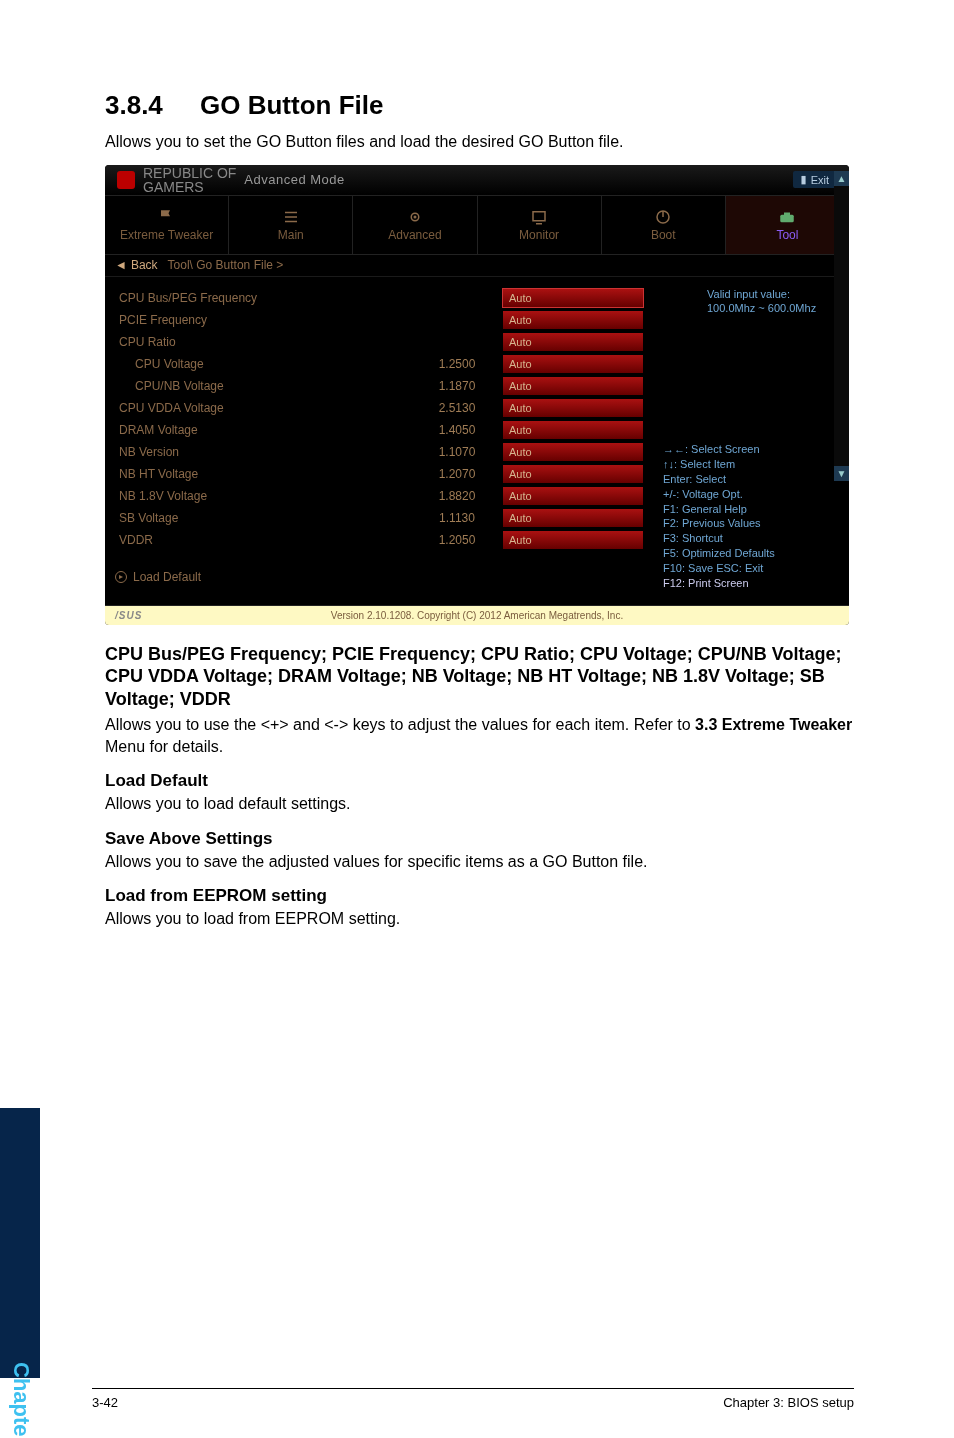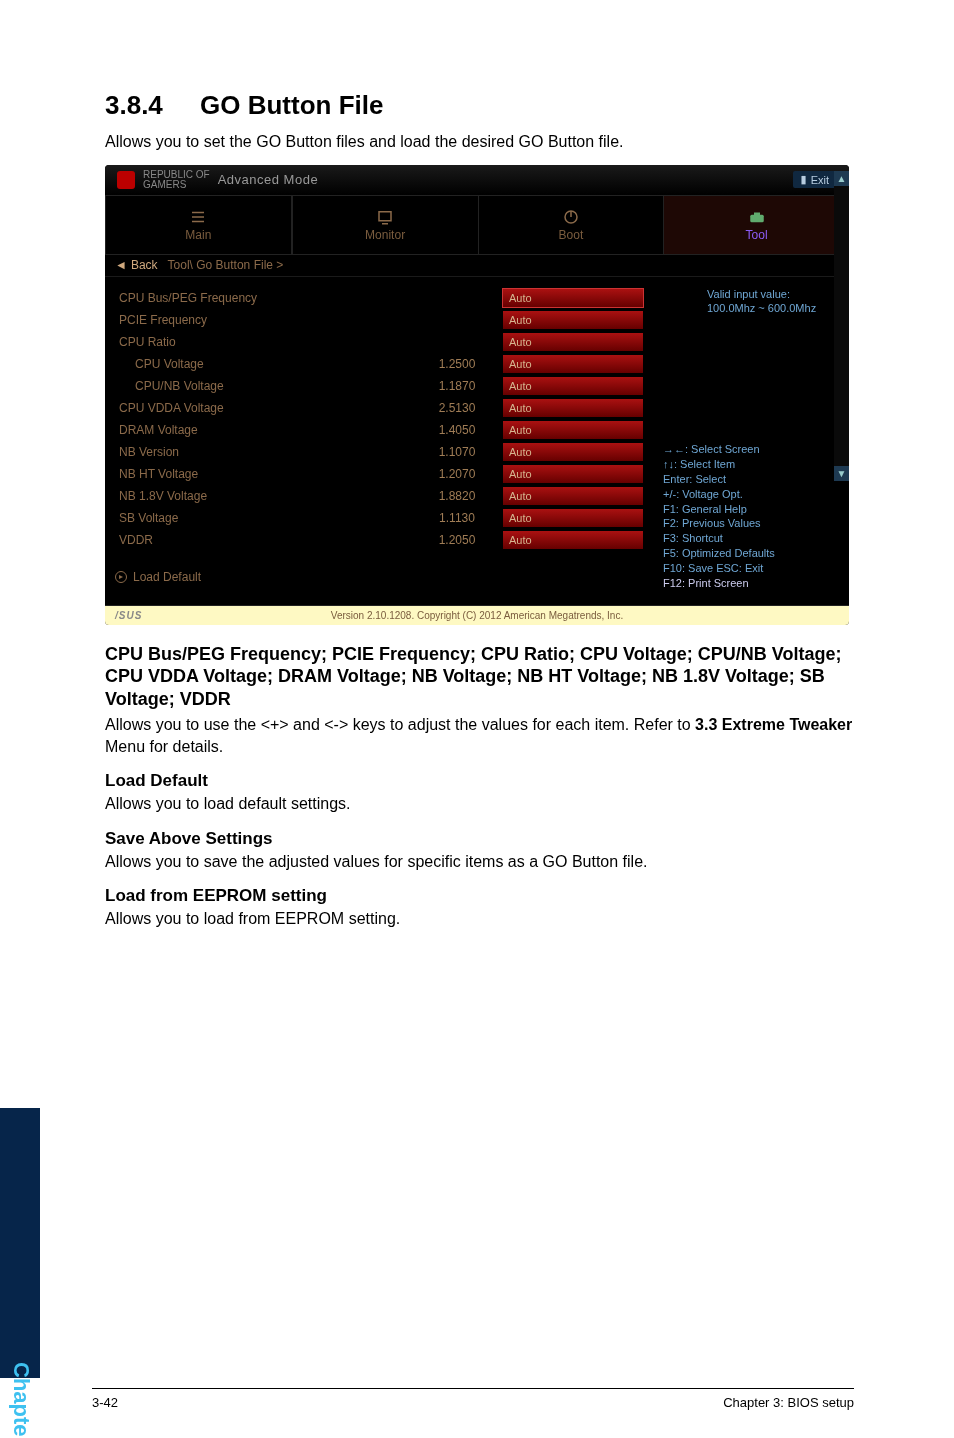--- a/index.html
+++ b/index.html
@@ -9,21 +9,21 @@
   h2.sec .num { display: inline-block; width: 95px; }
   p.body { font-size: 16px; line-height: 1.35; margin-bottom: 12px; }
   p.body strong { font-weight: bold; }
   h3.sub { font-size: 18px; font-weight: bold; margin: 18px 0 4px; line-height: 1.25; }
   h4.topic { font-size: 17px; font-weight: bold; margin: 14px 0 2px; }
 
   .bios { width: 744px; height: 460px; margin: 6px 0 18px; background: #000; border-radius: 4px; color: #8b6a4a; font-size: 12px; position: relative; overflow: hidden; }
   .bios-top { height: 30px; background: linear-gradient(#1a1a1a,#000); display: flex; align-items: center; justify-content: space-between; padding: 0 12px; color: #aaa; }
   .bios-top .left { display: flex; align-items: center; gap: 8px; }
   .rog { width: 18px; height: 18px; background: #b00; border-radius: 3px; display: inline-block; }
-  .brand-txt { line-height: 1; font-size: 10px; color: #888; }
+  .brand-txt { line-height: 1; font-size: 14px; color: #888; }
   .mode-txt { color: #999; font-size: 13px; letter-spacing: .5px; }
   .exit-btn { background: #102840; color: #b8cde0; font-size: 11px; padding: 2px 8px; border-radius: 2px; display: flex; align-items: center; gap: 4px; }
 
   .menubar { height: 60px; border-top: 1px solid #222; border-bottom: 1px solid #222; display: flex; }
   .menubar .item { flex: 1; display: flex; flex-direction: column; align-items: center; justify-content: center; gap: 2px; color: #7a5c3e; font-size: 12px; position: relative; }
   .menubar .item.active { background: rgba(120,30,20,0.25); }
   .menubar .sep { width: 1px; background: #222; }
   .menubar .ico { width: 22px; height: 18px; display: block; }
   .ico svg { width: 100%; height: 100%; }
   .item.tool .ico { filter: hue-rotate(90deg); }
@@ -78,28 +78,41 @@
         </span>
         <span class="mode-txt">Advanced Mode</span>
       </div>
       <div class="exit-btn">
         <span>▮</span>
         <span>Exit</span>
       </div>
     </div>
 
     <div class="menubar">
+      <div class="item">
+        <span class="ico"><svg viewBox="0 0 24 24">
+              <path fill="#8b6a4a" d="M4 3h12l-2 4 2 4H4zM4 3v18"></path>
+            </svg></span>
+        <span>Extreme Tweaker</span>
+      </div>
         <div class="sep"></div>
       <div class="item">
         <span class="ico"><svg viewBox="0 0 24 24">
               <path stroke="#8b6a4a" stroke-width="2" d="M4 6h16M4 12h16M4 18h16"></path>
             </svg></span>
         <span>Main</span>
       </div>
         <div class="sep"></div>
+      <div class="item">
+        <span class="ico"><svg viewBox="0 0 24 24">
+              <circle cx="12" cy="12" r="5" fill="none" stroke="#8b6a4a" stroke-width="2"></circle>
+              <circle cx="12" cy="12" r="2" fill="#8b6a4a"></circle>
+            </svg></span>
+        <span>Advanced</span>
+      </div>
         <div class="sep"></div>
       <div class="item">
         <span class="ico"><svg viewBox="0 0 24 24">
               <rect x="4" y="5" width="16" height="12" fill="none" stroke="#8b6a4a" stroke-width="2"></rect>
               <path stroke="#8b6a4a" stroke-width="2" d="M8 21h8"></path>
             </svg></span>
         <span>Monitor</span>
       </div>
         <div class="sep"></div>
       <div class="item">

